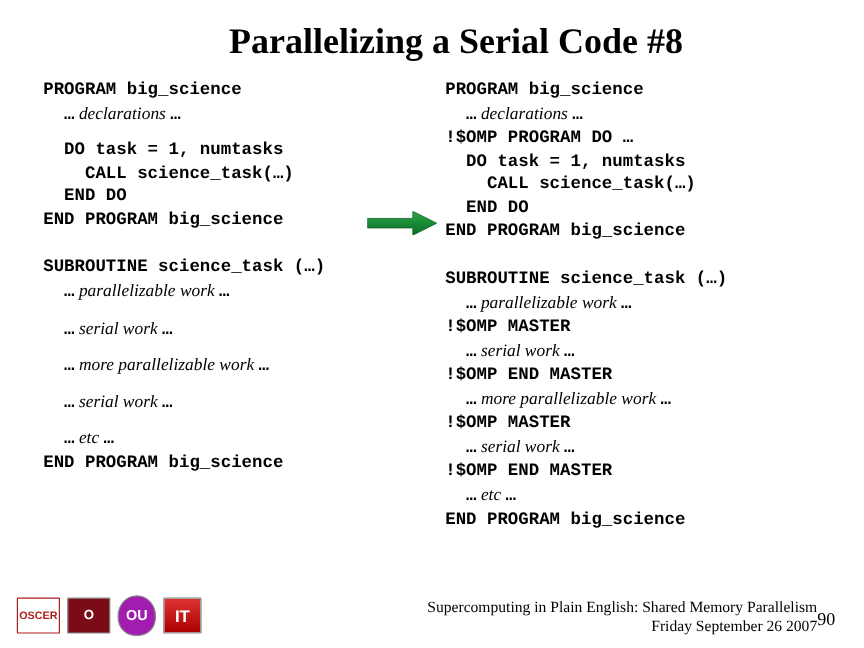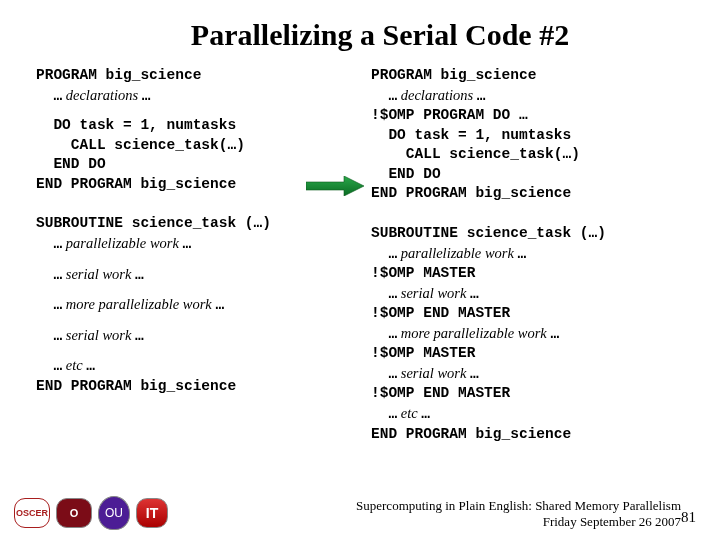--- a/index.html
+++ b/index.html
@@ -52,44 +52,44 @@
     left: 0;
     width: 100%;
     display: flex;
     align-items: flex-end;
     padding: 0 24px 0 14px;
   }
   .logos { display: flex; align-items: center; gap: 6px; }
   .logo {
     width: 36px; height: 30px;
     border: 1px solid #888;
-    border-radius: 11px;
+    border-radius: 1px;
     display: flex; align-items: center; justify-content: center;
     font-family: Arial, sans-serif;
   }
   .logo.red { border-color: #a81e1e; color: #a81e1e; font-size: 9px; font-weight: bold; }
   .logo.crimson { background: #7b0c17; color: #fff; font-size: 11px; font-weight: bold; }
-  .logo.ou { background: #4c1d95; color: #fff; font-size: 12px; font-weight: normal; border-radius: 50% 50% 45% 45%; width: 32px; height: 34px; }
+  .logo.ou { background: #a21caf; color: #fff; font-size: 12px; font-weight: bold; border-radius: 50% 50% 45% 45%; width: 32px; height: 34px; }
   .logo.it { background: linear-gradient(#d33,#a00); color:#fff; font-size:14px; font-weight:bold; width:32px; height:30px; }
   .footer-text {
     flex: 1;
     text-align: right;
     font-size: 13px;
     line-height: 1.25;
   }
   .pagenum {
     font-size: 15px;
     padding-bottom: 4px;
   }
 </style>
 </head>
 <body>
 
 <div class="slide">
-  <div class="title">Parallelizing a Serial Code #2</div>
+  <div class="title">Parallelizing a Serial Code #8</div>
 
   <div class="columns">
 
     <div class="col">
       <div class="block">
         <div class="code">PROGRAM big_science</div>
         <div><span class="code">  …</span><span class="italic"> declarations </span><span class="code">…</span></div>
         <div class="gap"></div>
         <div class="code">  DO task = 1, numtasks</div>
         <div class="code">    CALL science_task(…)</div>
@@ -156,15 +156,15 @@
     <div class="logos">
       <div class="logo red">OSCER</div>
       <div class="logo crimson">O</div>
       <div class="logo ou">OU</div>
       <div class="logo it">IT</div>
     </div>
     <div class="footer-text">
       <div>Supercomputing in Plain English: Shared Memory Parallelism</div>
       <div>Friday September 26 2007</div>
     </div>
-    <div class="pagenum">81</div>
+    <div class="pagenum">90</div>
   </div>
 </div>
 
 </body></html>

